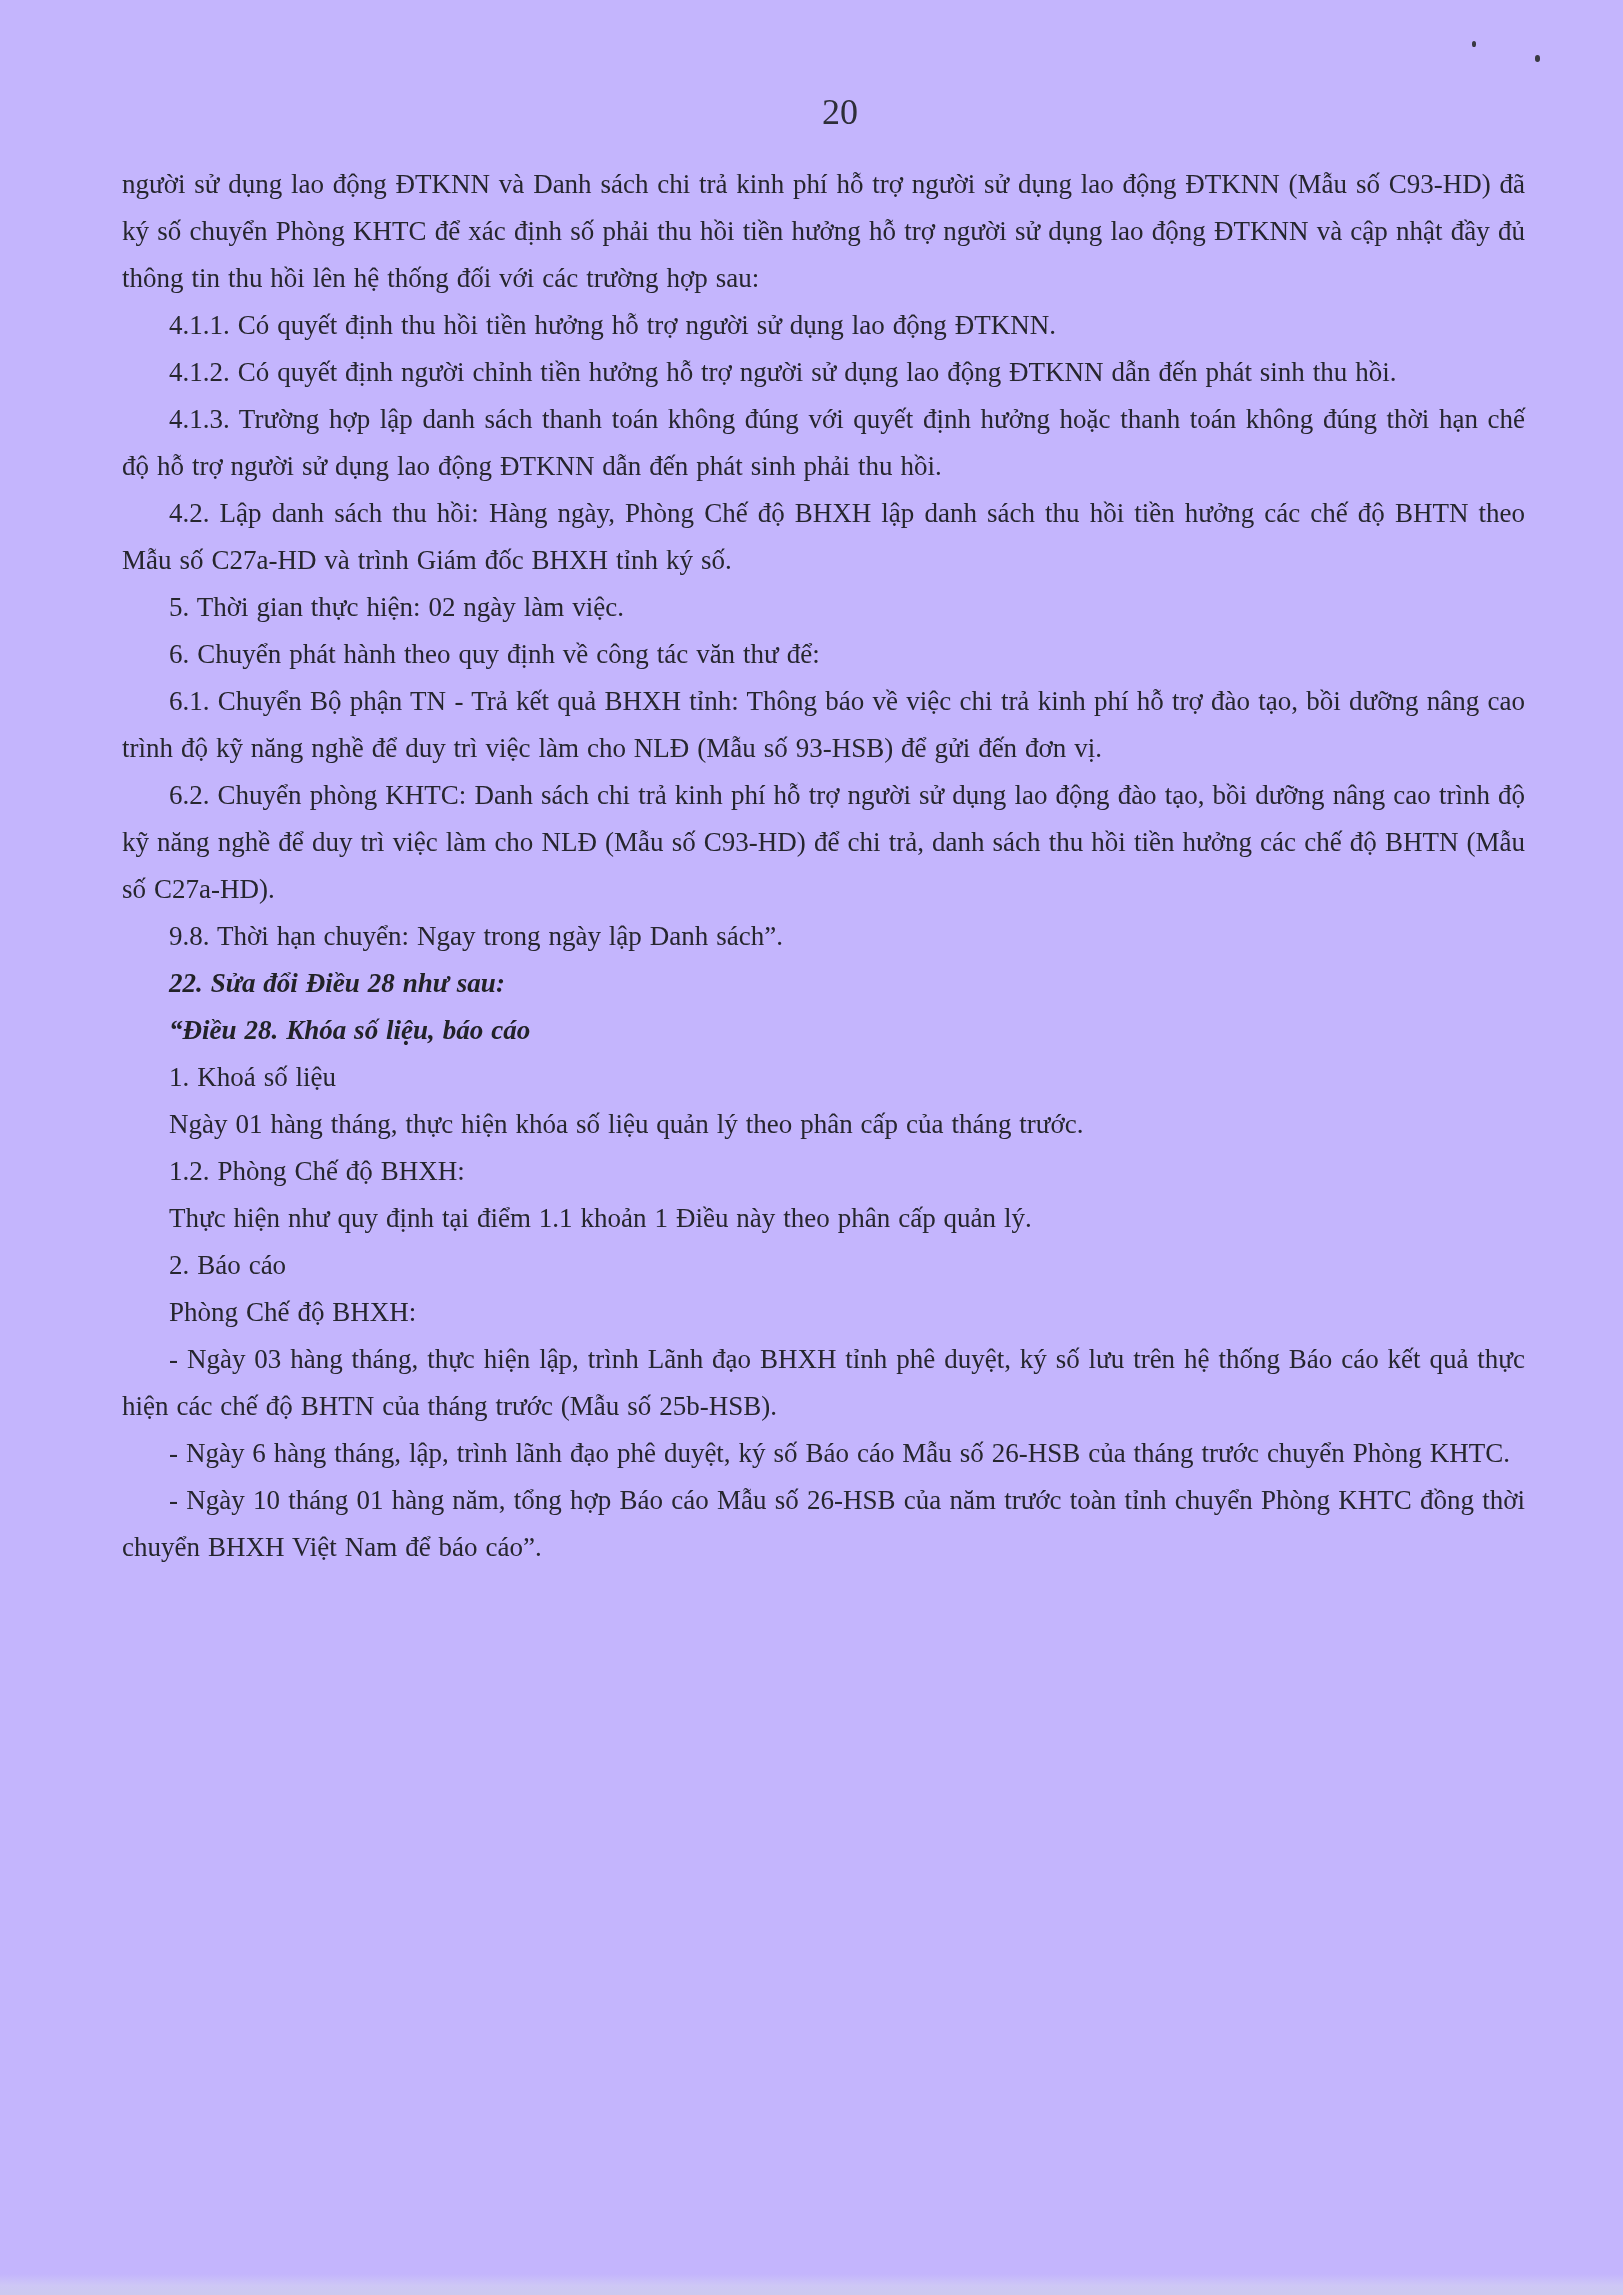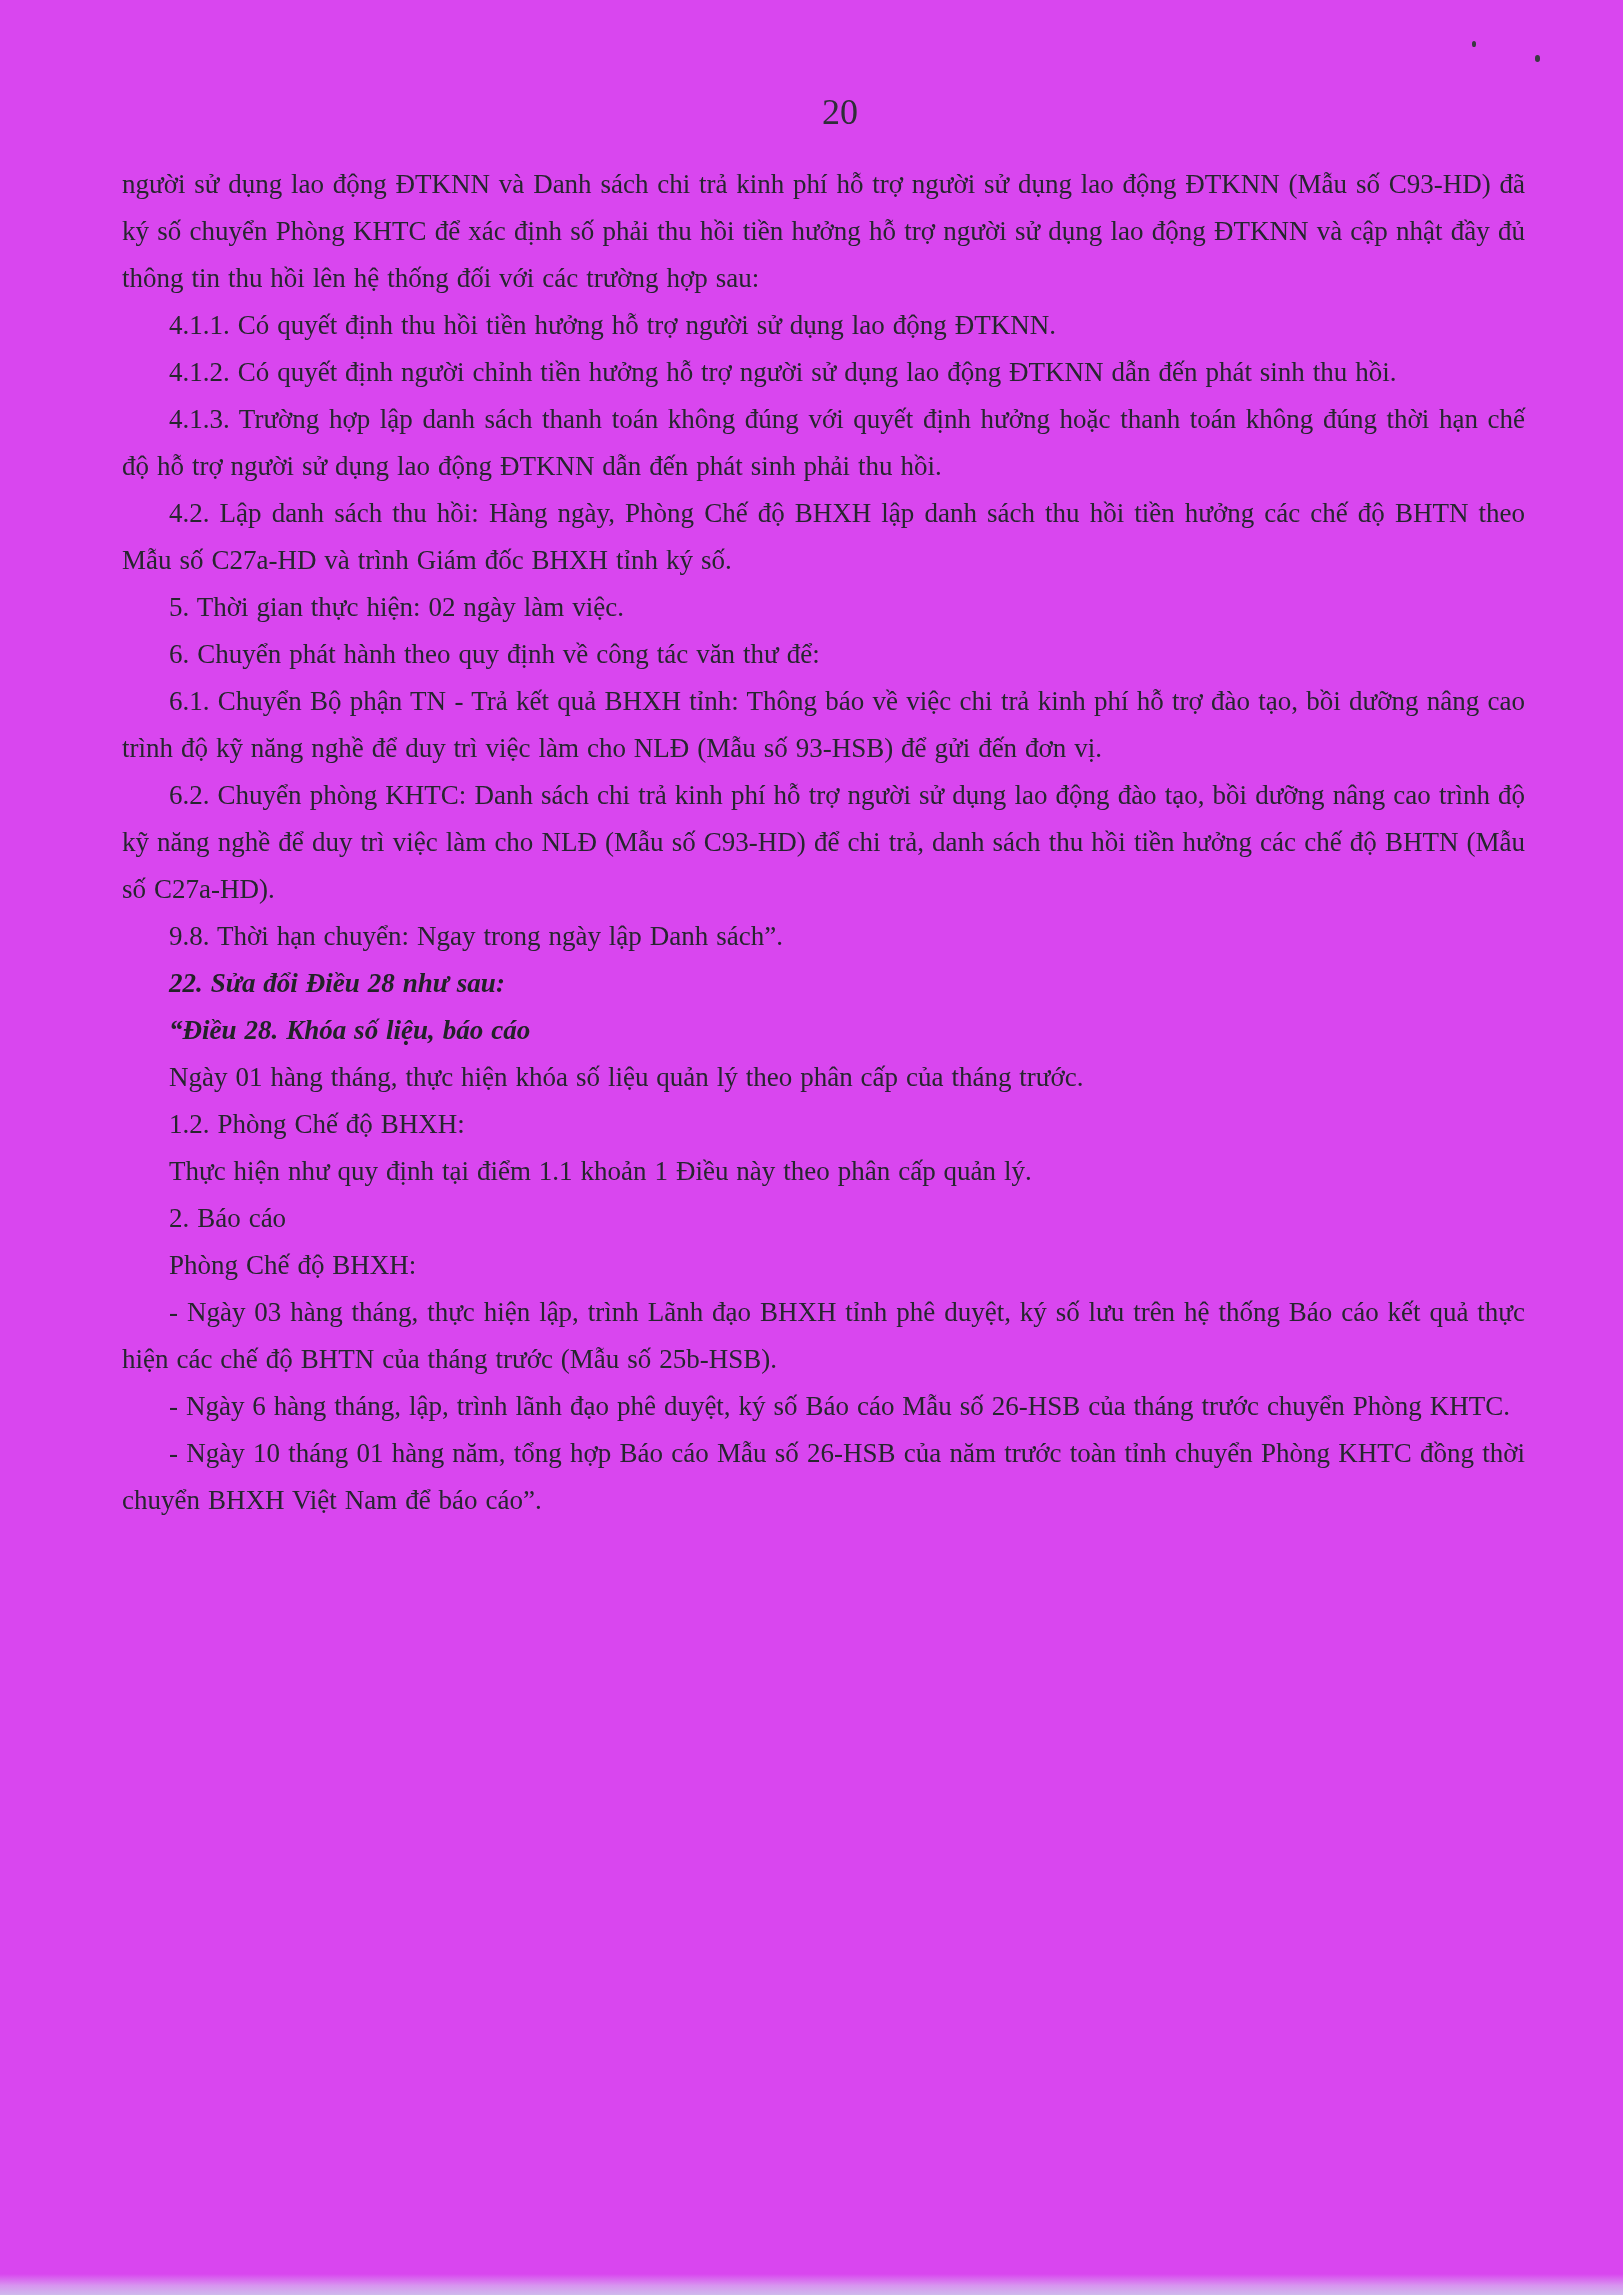--- a/index.html
+++ b/index.html
@@ -4,21 +4,21 @@
 <style>
   html, body {
     margin: 0;
     padding: 0;
     background: #ffffff;
   }
   .page {
     position: relative;
     width: 1623px;
     height: 2295px;
-    background: #d946ef;
+    background: #c4b5fd;
     overflow: hidden;
     font-family: "Liberation Serif", "DejaVu Serif", serif;
     color: #26262e;
   }
   .page-number {
     position: absolute;
     top: 91px;
     left: 0;
     width: 1680px;          
     text-align: center;
@@ -79,20 +79,21 @@
     <p class="para">4.1.2. Có quyết định người chỉnh tiền hưởng hỗ trợ người sử dụng lao động ĐTKNN dẫn đến phát sinh thu hồi.</p>
     <p class="para">4.1.3. Trường hợp lập danh sách thanh toán không đúng với quyết định hưởng hoặc thanh toán không đúng thời hạn chế độ hỗ trợ người sử dụng lao động ĐTKNN dẫn đến phát sinh phải thu hồi.</p>
     <p class="para">4.2. Lập danh sách thu hồi: Hàng ngày, Phòng Chế độ BHXH lập danh sách thu hồi tiền hưởng các chế độ BHTN theo Mẫu số C27a-HD và trình Giám đốc BHXH tỉnh ký số.</p>
     <p class="para">5. Thời gian thực hiện: 02 ngày làm việc.</p>
     <p class="para">6. Chuyển phát hành theo quy định về công tác văn thư để:</p>
     <p class="para">6.1. Chuyển Bộ phận TN - Trả kết quả BHXH tỉnh: Thông báo về việc chi trả kinh phí hỗ trợ đào tạo, bồi dưỡng nâng cao trình độ kỹ năng nghề để duy trì việc làm cho NLĐ (Mẫu số 93-HSB) để gửi đến đơn vị.</p>
     <p class="para">6.2. Chuyển phòng KHTC: Danh sách chi trả kinh phí hỗ trợ người sử dụng lao động đào tạo, bồi dưỡng nâng cao trình độ kỹ năng nghề để duy trì việc làm cho NLĐ (Mẫu số C93-HD) để chi trả, danh sách thu hồi tiền hưởng các chế độ BHTN (Mẫu số C27a-HD).</p>
     <p class="para">9.8. Thời hạn chuyển: Ngay trong ngày lập Danh sách”.</p>
     <p class="para bold">22. Sửa đổi Điều 28 như sau:</p>
     <p class="para bold">“Điều 28. Khóa số liệu, báo cáo</p>
+    <p class="para">1. Khoá số liệu</p>
     <p class="para">Ngày 01 hàng tháng, thực hiện khóa số liệu quản lý theo phân cấp của tháng trước.</p>
     <p class="para">1.2. Phòng Chế độ BHXH:</p>
     <p class="para">Thực hiện như quy định tại điểm 1.1 khoản 1 Điều này theo phân cấp quản lý.</p>
     <p class="para">2. Báo cáo</p>
     <p class="para">Phòng Chế độ BHXH:</p>
     <p class="para">- Ngày 03 hàng tháng, thực hiện lập, trình Lãnh đạo BHXH tỉnh phê duyệt, ký số lưu trên hệ thống Báo cáo kết quả thực hiện các chế độ BHTN của tháng trước (Mẫu số 25b-HSB).</p>
     <p class="para">- Ngày 6 hàng tháng, lập, trình lãnh đạo phê duyệt, ký số Báo cáo Mẫu số 26-HSB của tháng trước chuyển Phòng KHTC.</p>
     <p class="para">- Ngày 10 tháng 01 hàng năm, tổng hợp Báo cáo Mẫu số 26-HSB của năm trước toàn tỉnh chuyển Phòng KHTC đồng thời chuyển BHXH Việt Nam để báo cáo”.</p>
   </div>
 

